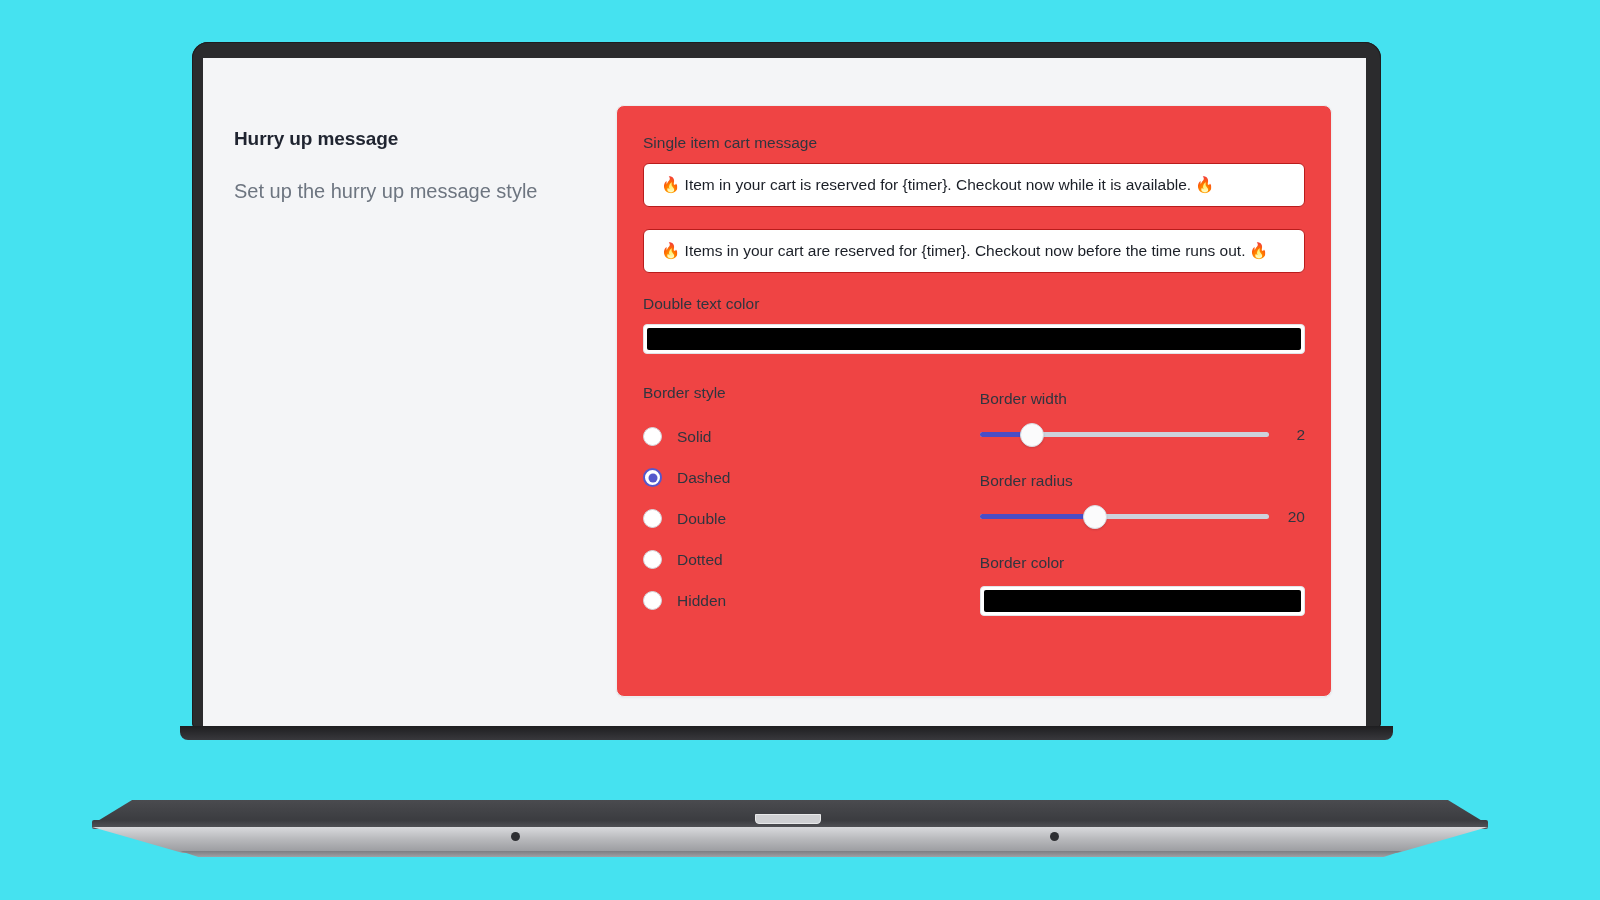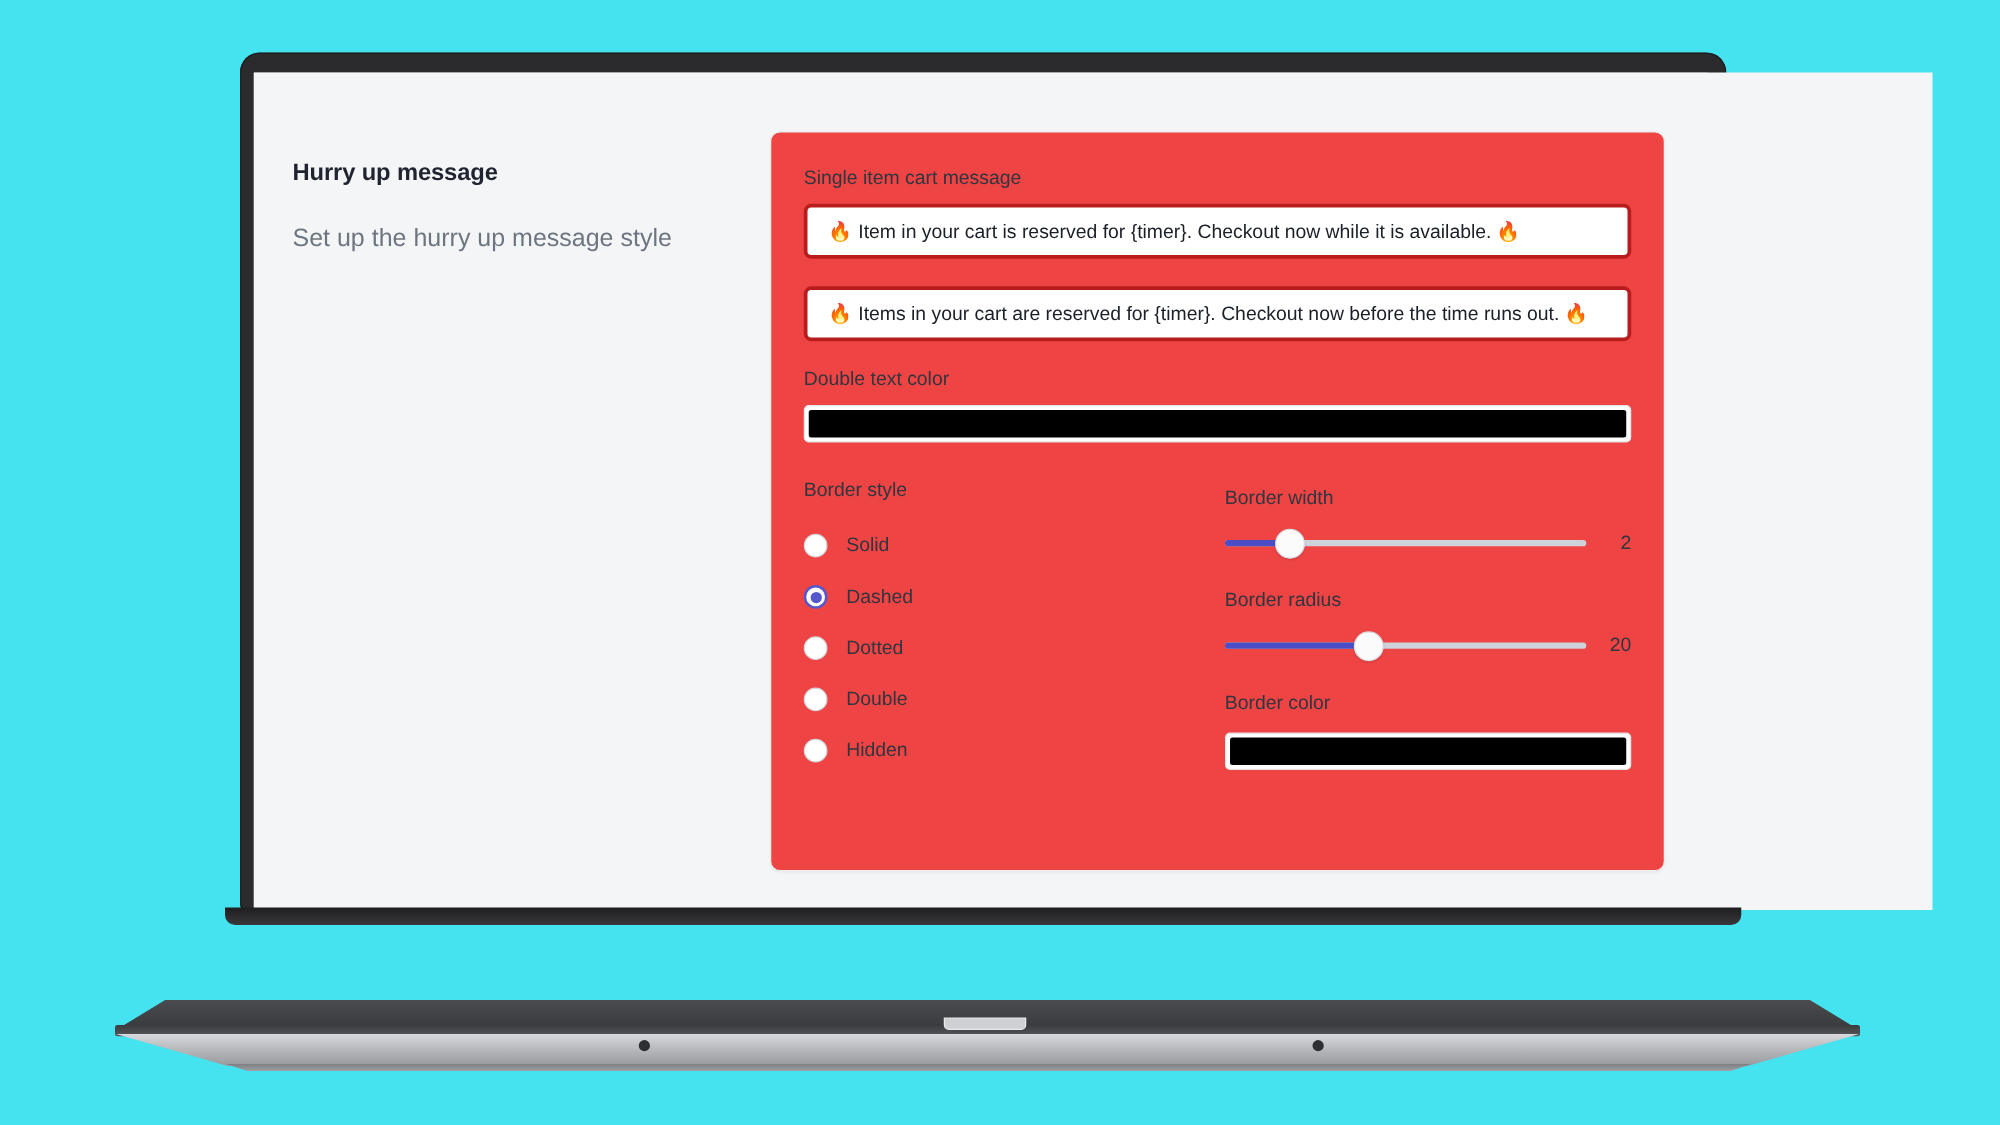--- a/index.html
+++ b/index.html
@@ -31,21 +31,21 @@
     height: 687px;
     background: #2b2b2d;
     border-radius: 16px 16px 6px 6px;
     box-shadow: inset 0 0 0 1px #1d1d1f;
   }
 
   .laptop-screen {
     position: absolute;
     left: 203px;
     top: 58px;
-    width: 1343px;
+    width: 1163px;
     height: 670px;
     background: #f4f5f7;
     overflow: hidden;
   }
 
   .laptop-hinge {
     position: absolute;
     left: 180px;
     top: 726px;
     width: 1213px;
@@ -163,21 +163,21 @@
   .field-label {
     font-size: 15.5px;
     color: #30353f;
     margin-bottom: 11px;
     display: block;
   }
 
   .text-input {
     width: 100%;
     height: 44px;
-    border: 3px solid #b91c1c;
+    border: 1px solid #b91c1c;
     border-radius: 6px;
     background: #fff;
     padding: 0 17px;
     font-family: "Liberation Sans", sans-serif;
     font-size: 15.5px;
     color: #1b1f27;
     outline: none;
   }
 
   .field-block { margin-bottom: 22px; }
@@ -339,26 +339,26 @@
               <span class="radio-label">Solid</span>
             </div>
 
             <div class="radio-row selected">
               <span class="radio-mark"></span>
               <span class="radio-label">Dashed</span>
             </div>
 
             <div class="radio-row">
               <span class="radio-mark"></span>
-              <span class="radio-label">Dotted</span>
+              <span class="radio-label">Double</span>
             </div>
 
             <div class="radio-row">
               <span class="radio-mark"></span>
-              <span class="radio-label">Double</span>
+              <span class="radio-label">Dotted</span>
             </div>
 
             <div class="radio-row">
               <span class="radio-mark"></span>
               <span class="radio-label">Hidden</span>
             </div>
           </div>
 
           <div class="col-right">
 

